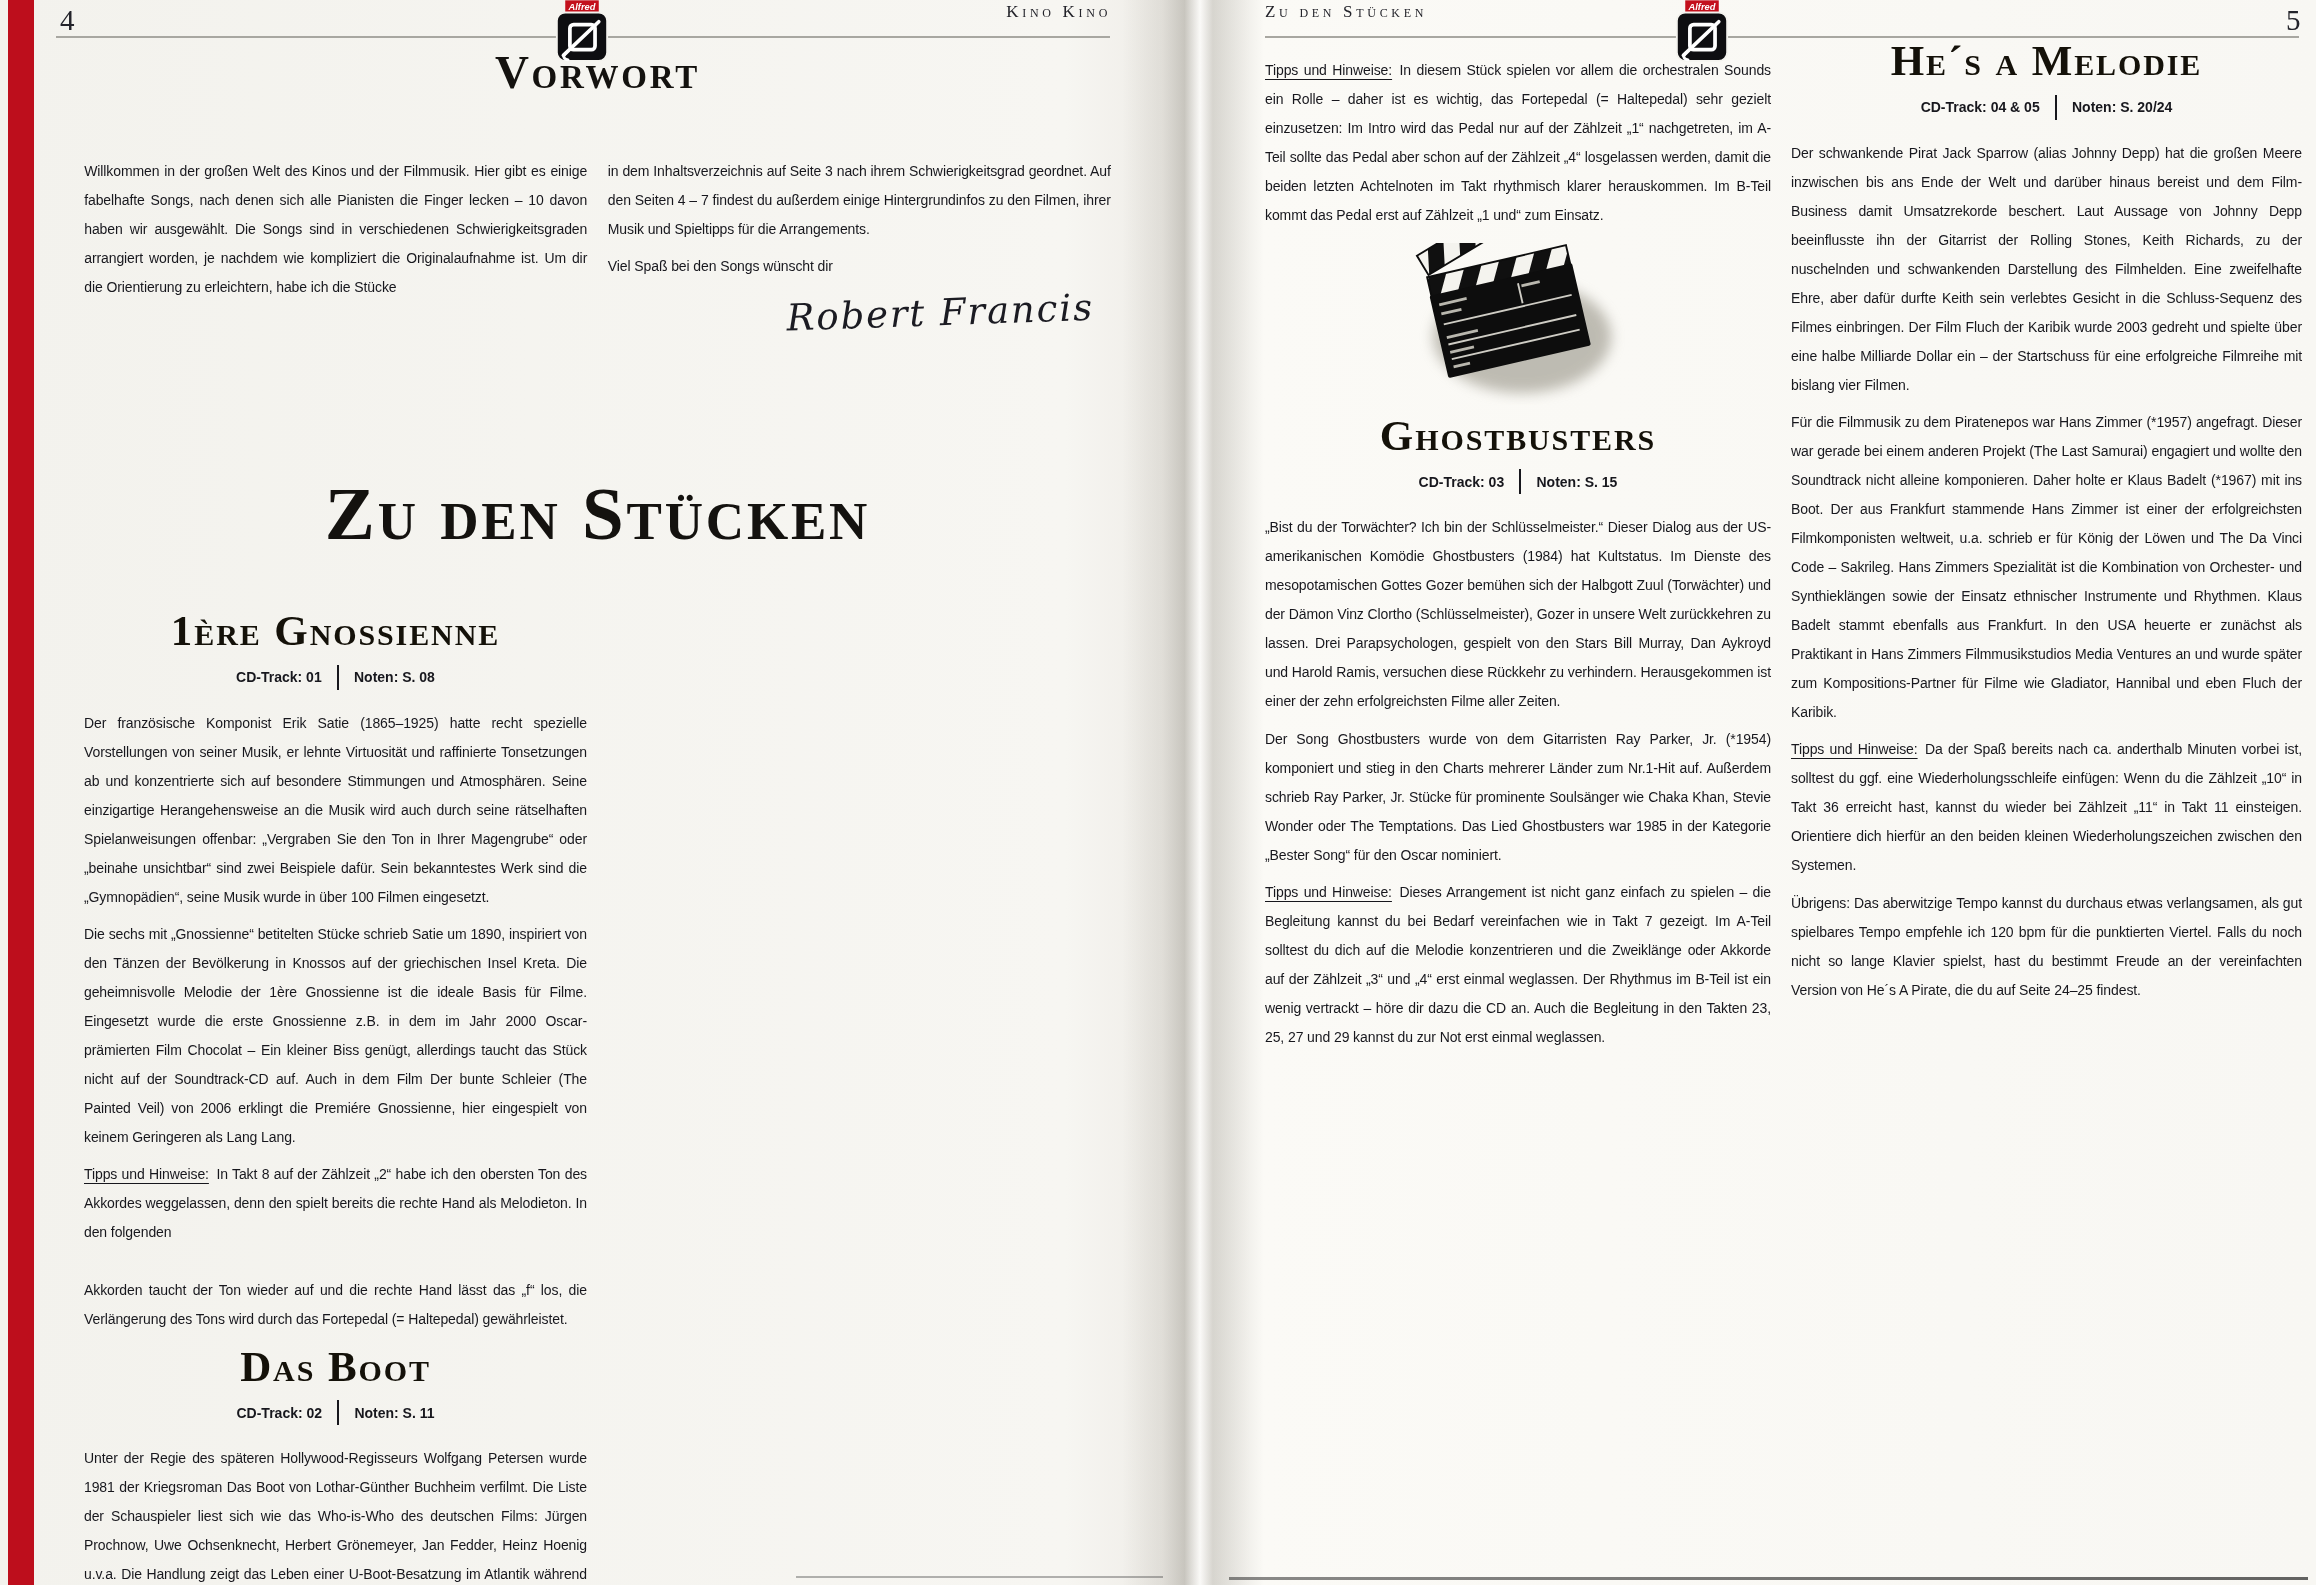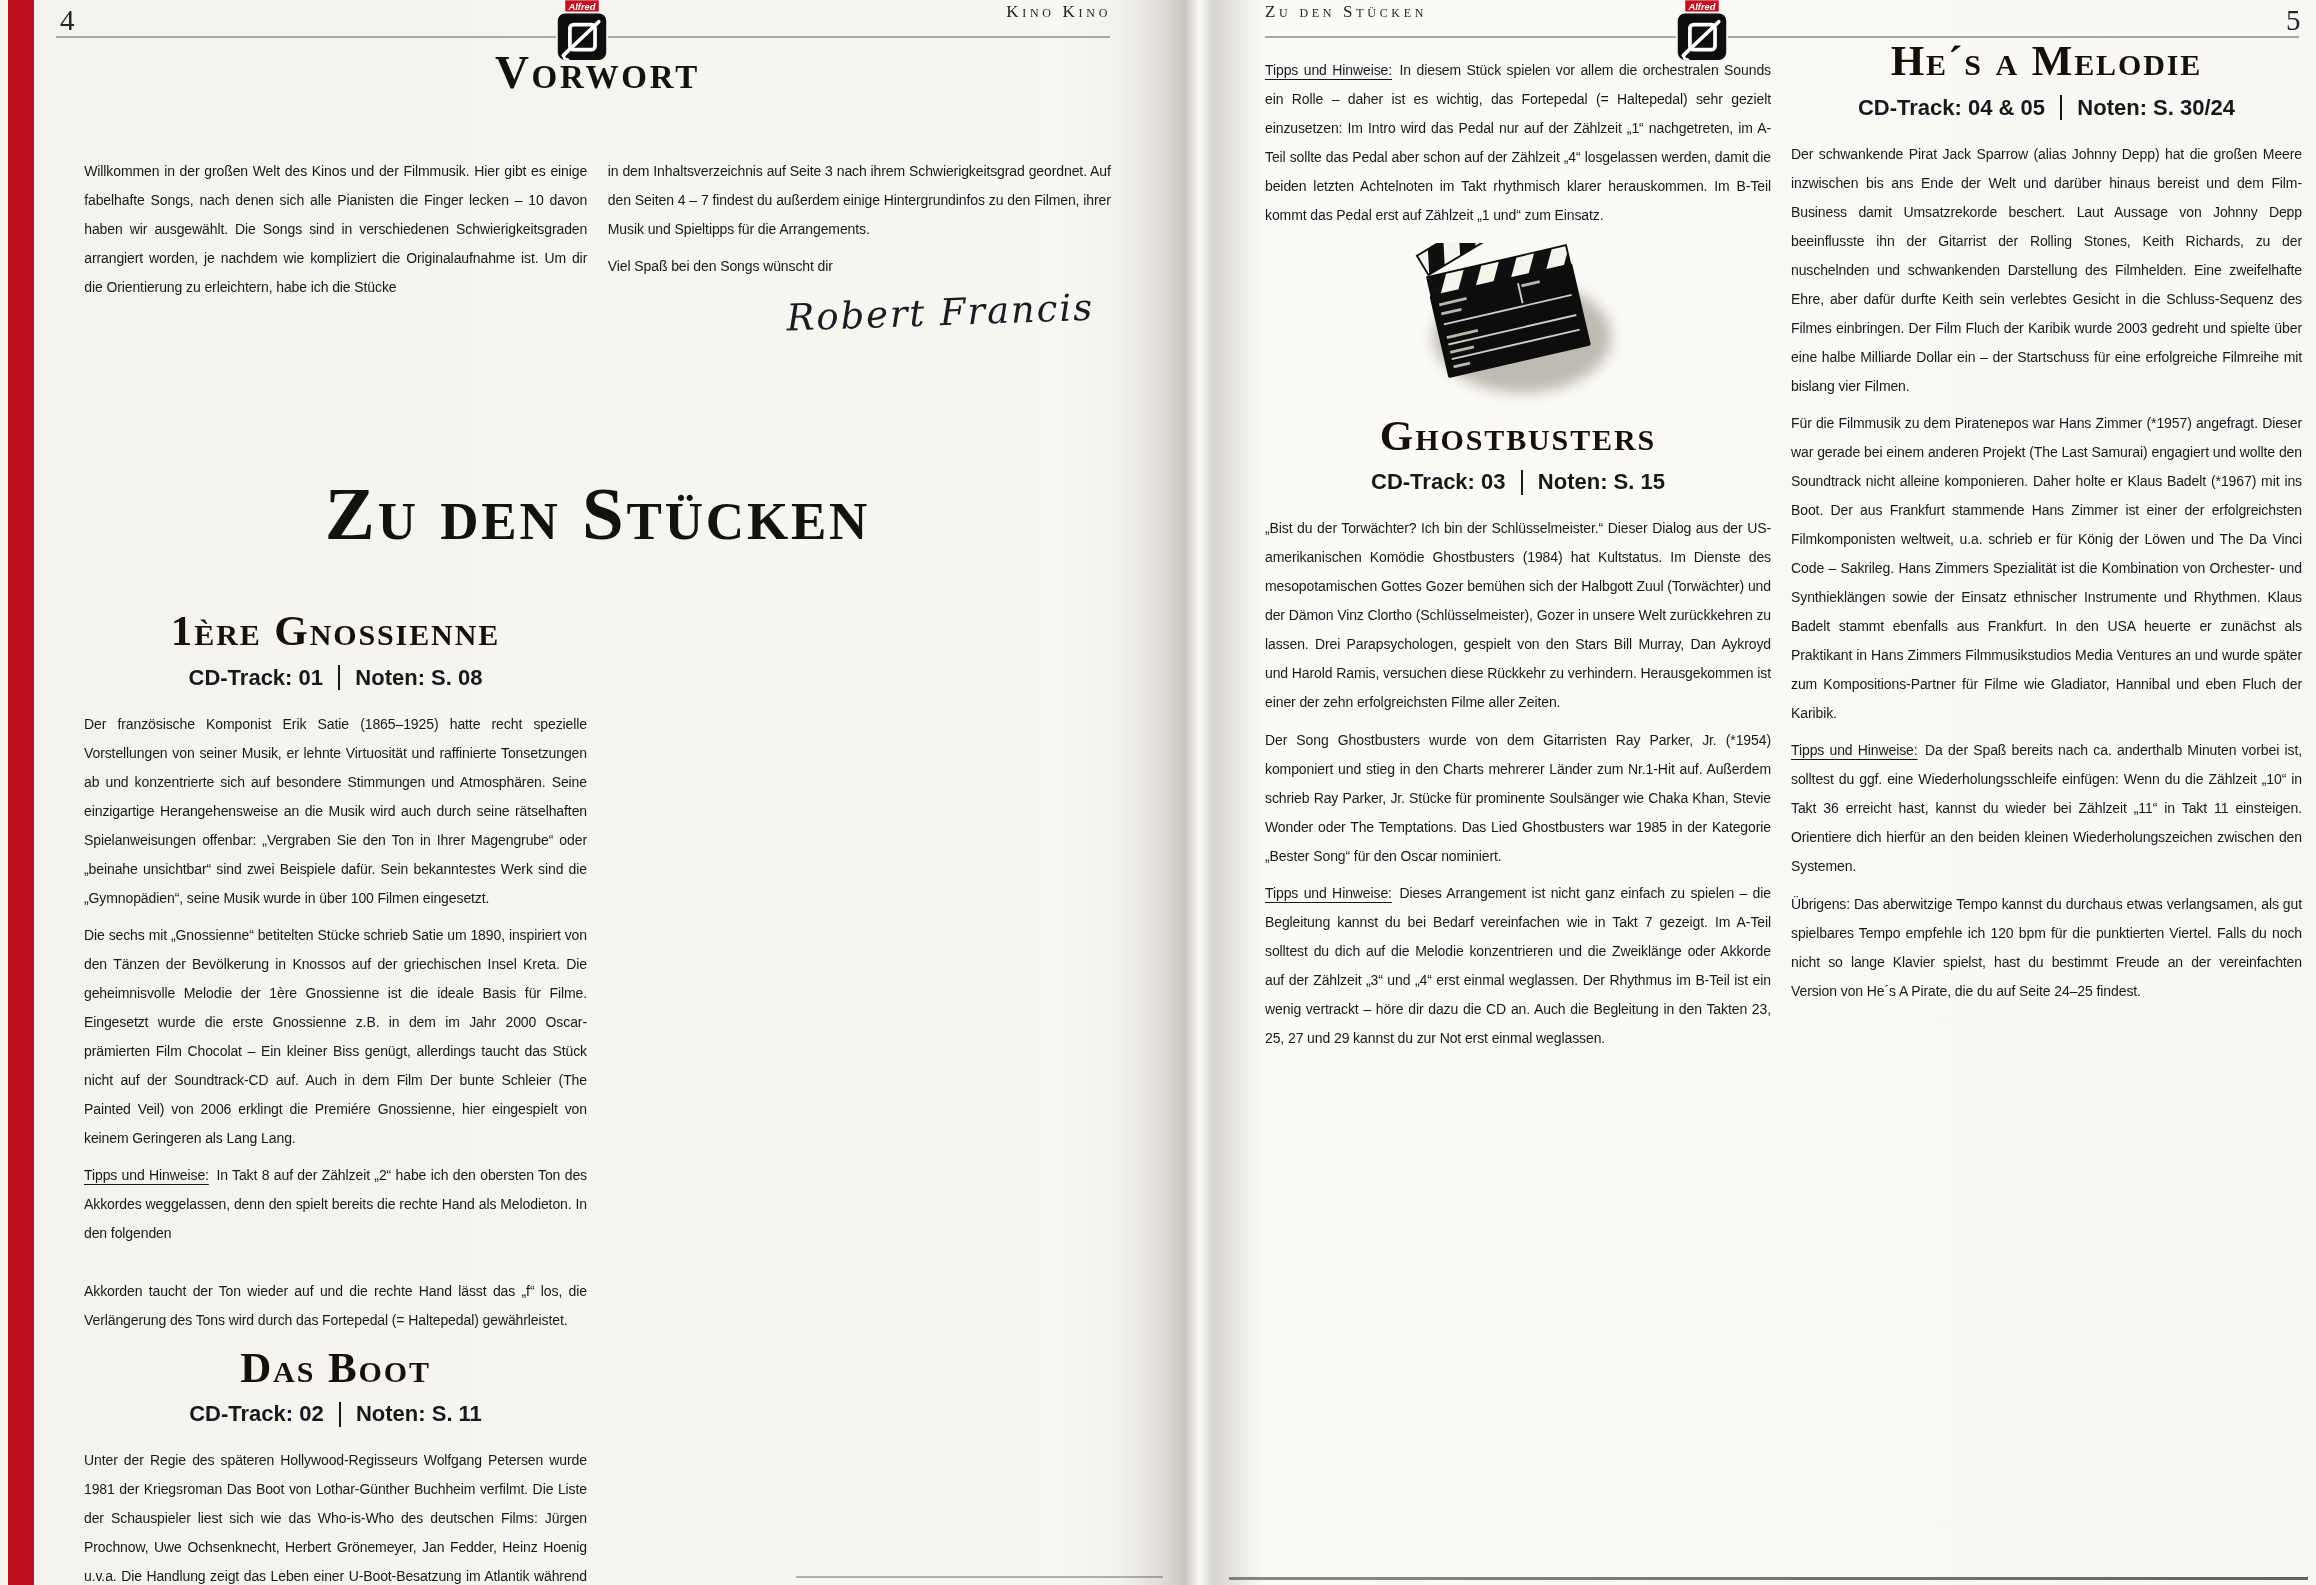--- a/index.html
+++ b/index.html
@@ -40,21 +40,21 @@
   .closing{margin-top:1.9px;}
   .tipps-label{text-decoration:underline;text-underline-offset:3.7px;text-decoration-thickness:1.4px;margin-right:7.5px;}
 
   .signature{margin-top:13px;text-align:right;padding-right:17px;
     font-family:"DejaVu Serif",serif;font-style:italic;font-size:37px;letter-spacing:1.9px;
     transform:rotate(-2deg);color:#1b1b22;}
 
   h2.section{margin:0;font-family:"Liberation Serif",serif;font-variant:small-caps;font-weight:700;
     font-size:43px;letter-spacing:1.9px;text-align:center;color:#141109;line-height:1.12;}
   .cdline{display:flex;justify-content:center;align-items:center;margin:9.4px 0 19px 0;
-    font-weight:700;font-size:22px;color:#17171d;}
+    font-weight:700;font-size:14px;color:#17171d;}
   .cdsep{width:2.3px;height:25px;background:#17171d;margin:0 15px;}
   .blockgap{margin-top:52px;}
 
   .clapper-wrap{display:flex;justify-content:center;margin:13px 0 3.7px 0;}
 </style>
 </head>
 <body>
 
 <div class="spread">
 
@@ -176,21 +176,21 @@
     <p class="body-j">„Bist du der Torwächter? Ich bin der Schlüsselmeister.“ Dieser Dialog aus der US-amerikanischen Komödie Ghostbusters (1984) hat Kultstatus. Im Dienste des mesopotamischen Gottes Gozer bemühen sich der Halbgott Zuul (Torwächter) und der Dämon Vinz Clortho (Schlüsselmeister), Gozer in unsere Welt zurückkehren zu lassen. Drei Parapsychologen, gespielt von den Stars Bill Murray, Dan Aykroyd und Harold Ramis, versuchen diese Rückkehr zu verhindern. Herausgekommen ist einer der zehn erfolgreichsten Filme aller Zeiten.</p>
     <p class="body-j">Der Song Ghostbusters wurde von dem Gitarristen Ray Parker, Jr. (*1954) komponiert und stieg in den Charts mehrerer Länder zum Nr.1-Hit auf. Außerdem schrieb Ray Parker, Jr. Stücke für prominente Soulsänger wie Chaka Khan, Stevie Wonder oder The Temptations. Das Lied Ghostbusters war 1985 in der Kategorie „Bester Song“ für den Oscar nominiert.</p>
     <p class="body-j"><span class="tipps-label">Tipps und Hinweise:</span><span>Dieses Arrangement ist nicht ganz einfach zu spielen – die Begleitung kannst du bei Bedarf vereinfachen wie in Takt 7 gezeigt. Im A-Teil solltest du dich auf die Melodie konzentrieren und die Zweiklänge oder Akkorde auf der Zählzeit „3“ und „4“ erst einmal weglassen. Der Rhythmus im B-Teil ist ein wenig vertrackt – höre dir dazu die CD an. Auch die Begleitung in den Takten 23, 25, 27 und 29 kannst du zur Not erst einmal weglassen.</span></p>
   </div>
 
   <div class="abscol" style="left:1791px;top:37px;width:511px;">
     <h2 class="section">He´s a Melodie</h2>
     <div class="cdline">
       <span>CD-Track: 04 &amp; 05</span>
       <span class="cdsep"></span>
-      <span>Noten: S. 30/24</span>
+      <span>Noten: S. 20/24</span>
     </div>
     <p class="body-j">Der schwankende Pirat Jack Sparrow (alias Johnny Depp) hat die großen Meere inzwischen bis ans Ende der Welt und darüber hinaus bereist und dem Film-Business damit Umsatzrekorde beschert. Laut Aussage von Johnny Depp beeinflusste ihn der Gitarrist der Rolling Stones, Keith Richards, zu der nuschelnden und schwankenden Darstellung des Filmhelden. Eine zweifelhafte Ehre, aber dafür durfte Keith sein verlebtes Gesicht in die Schluss-Sequenz des Filmes einbringen. Der Film Fluch der Karibik wurde 2003 gedreht und spielte über eine halbe Milliarde Dollar ein – der Startschuss für eine erfolgreiche Filmreihe mit bislang vier Filmen.</p>
     <p class="body-j">Für die Filmmusik zu dem Piratenepos war Hans Zimmer (*1957) angefragt. Dieser war gerade bei einem anderen Projekt (The Last Samurai) engagiert und wollte den Soundtrack nicht alleine komponieren. Daher holte er Klaus Badelt (*1967) mit ins Boot. Der aus Frankfurt stammende Hans Zimmer ist einer der erfolgreichsten Filmkomponisten weltweit, u.a. schrieb er für König der Löwen und The Da Vinci Code – Sakrileg. Hans Zimmers Spezialität ist die Kombination von Orchester- und Synthieklängen sowie der Einsatz ethnischer Instrumente und Rhythmen. Klaus Badelt stammt ebenfalls aus Frankfurt. In den USA heuerte er zunächst als Praktikant in Hans Zimmers Filmmusikstudios Media Ventures an und wurde später zum Kompositions-Partner für Filme wie Gladiator, Hannibal und eben Fluch der Karibik.</p>
     <p class="body-j"><span class="tipps-label">Tipps und Hinweise:</span><span>Da der Spaß bereits nach ca. anderthalb Minuten vorbei ist, solltest du ggf. eine Wiederholungsschleife einfügen: Wenn du die Zählzeit „10“ in Takt 36 erreicht hast, kannst du wieder bei Zählzeit „11“ in Takt 11 einsteigen. Orientiere dich hierfür an den beiden kleinen Wiederholungszeichen zwischen den Systemen.</span></p>
     <p class="body-j">Übrigens: Das aberwitzige Tempo kannst du durchaus etwas verlangsamen, als gut spielbares Tempo empfehle ich 120 bpm für die punktierten Viertel. Falls du noch nicht so lange Klavier spielst, hast du bestimmt Freude an der vereinfachten Version von He´s A Pirate, die du auf Seite 24–25 findest.</p>
   </div>
 
 </div>
 
 

